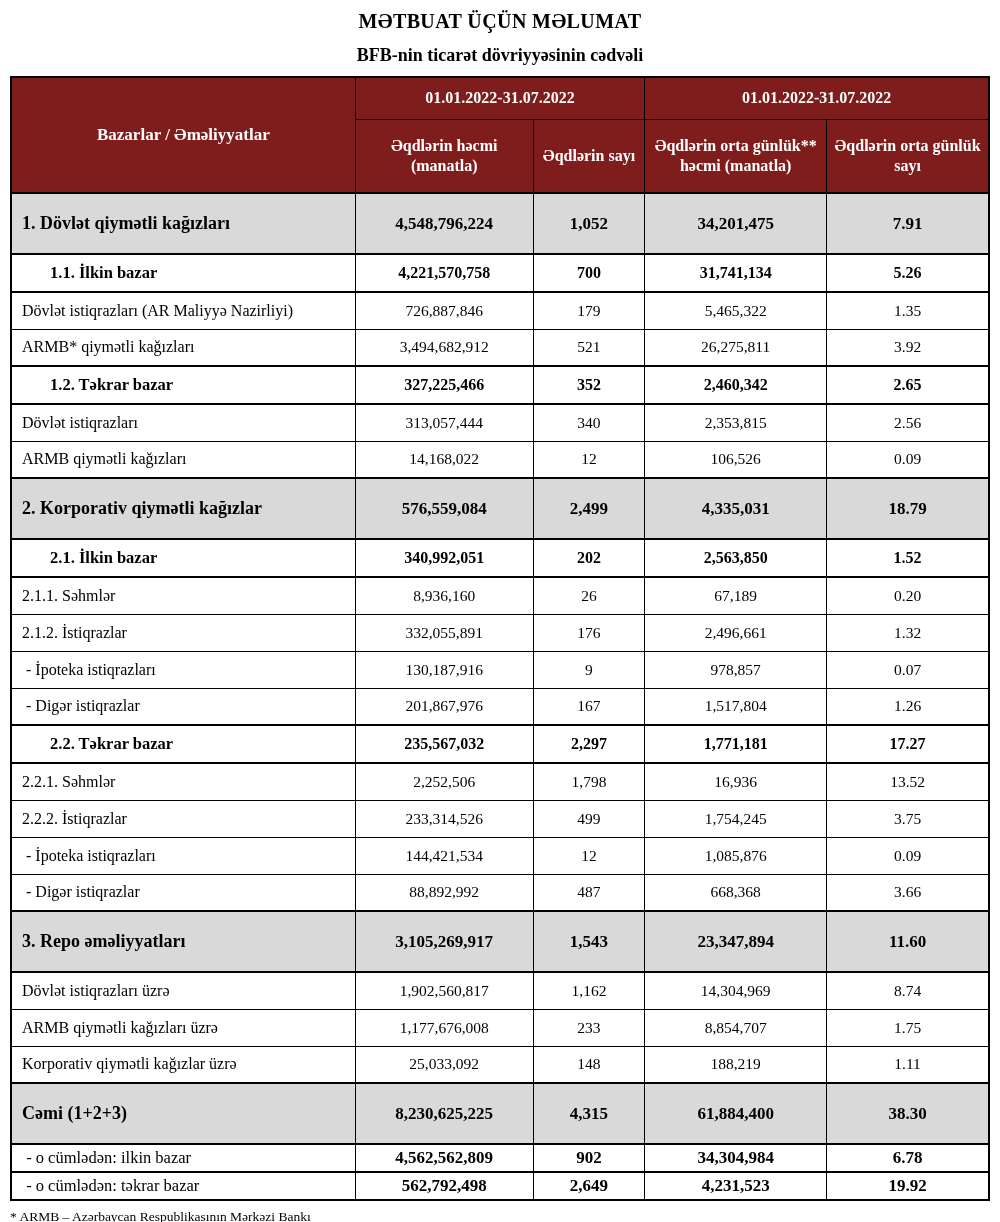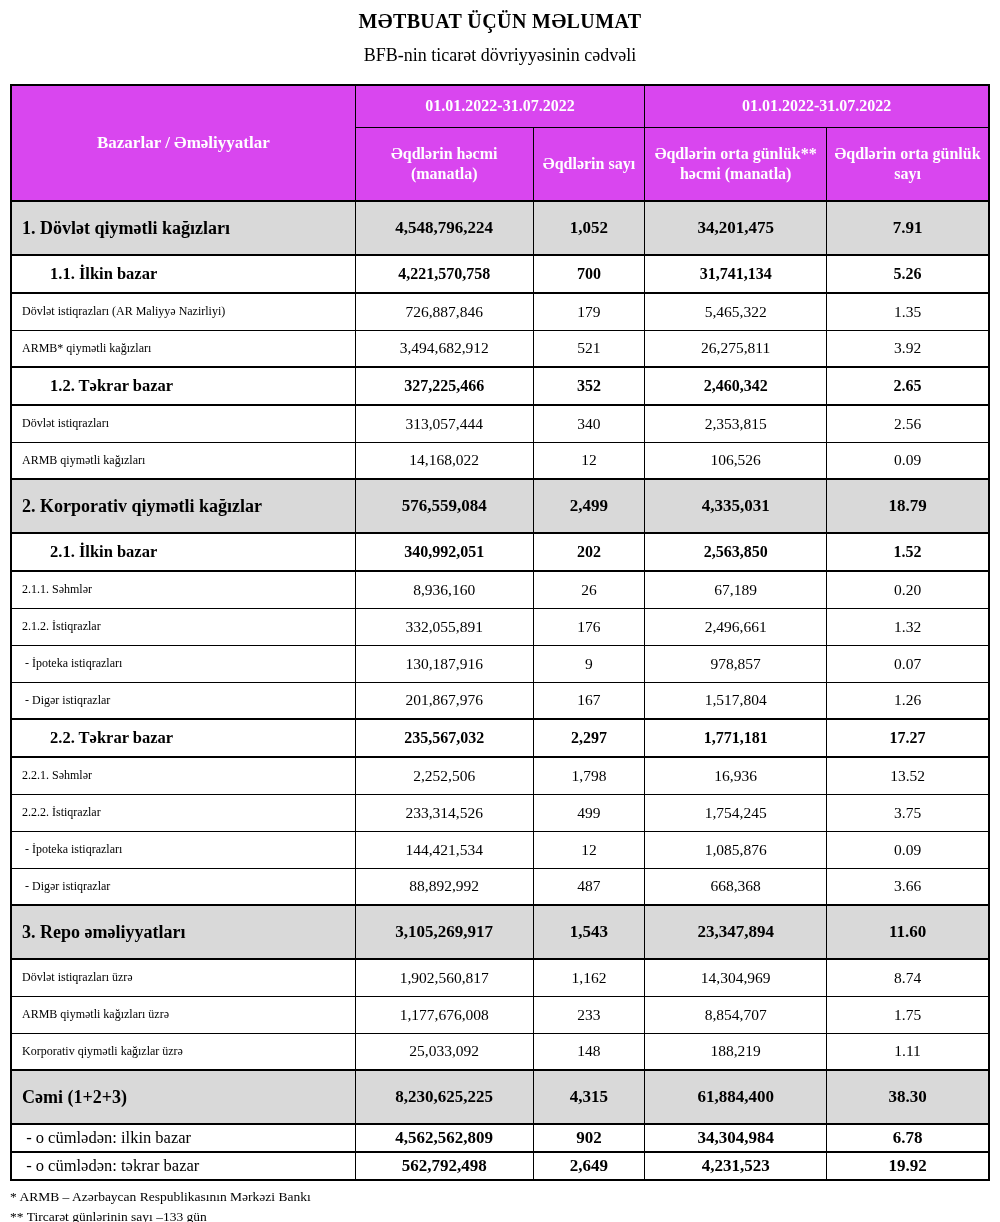--- a/index.html
+++ b/index.html
@@ -13,57 +13,57 @@
   .title {
     text-align: center;
     font-size: 20px;
     font-weight: bold;
     letter-spacing: 0.4px;
     margin: 2px 0 12px 0;
   }
   .subtitle {
     text-align: center;
     font-size: 18px;
-    font-weight: normal;
-    margin: 0 0 18px 0;
+    font-weight: bold;
+    margin: 0 0 10px 0;
   }
   table {
     width: 100%;
     border-collapse: collapse;
     border: 2px solid #000;
     table-layout: fixed;
   }
   th, td {
     border: 1px solid #000;
     padding: 3px 6px;
     vertical-align: middle;
   }
   thead th {
-    background: #d946ef;
+    background: #7f1d1d;
     color: #fff;
     font-weight: bold;
     font-size: 16px;
     text-align: center;
     line-height: 1.25;
   }
   th.markets-head { font-size: 17px; }
   tr.period-row th { height: 42px; }
   tr.sub-head-row th { height: 74px; }
   td.col-label {
     text-align: left;
     padding-left: 10px;
     white-space: pre-wrap;
-    font-size: 12px;
+    font-size: 16px;
   }
   td.col-value { text-align: center; font-size: 15.5px; }
   tr.row-regular td { height: 37px; }
   tr.row-section td, tr.row-total td {
     background: #D9D9D9;
     font-weight: bold;
-    height: 54px;
+    height: 61px;
     border-top: 2px solid #000;
     border-bottom: 2px solid #000;
   }
   tr.row-section td.col-label, tr.row-total td.col-label { font-size: 18px; }
   tr.row-section td.col-value, tr.row-total td.col-value { font-size: 17px; }
   tr.row-subsection td {
     font-weight: bold;
     height: 38px;
     border-top: 2px solid #000;
     border-bottom: 2px solid #000;

